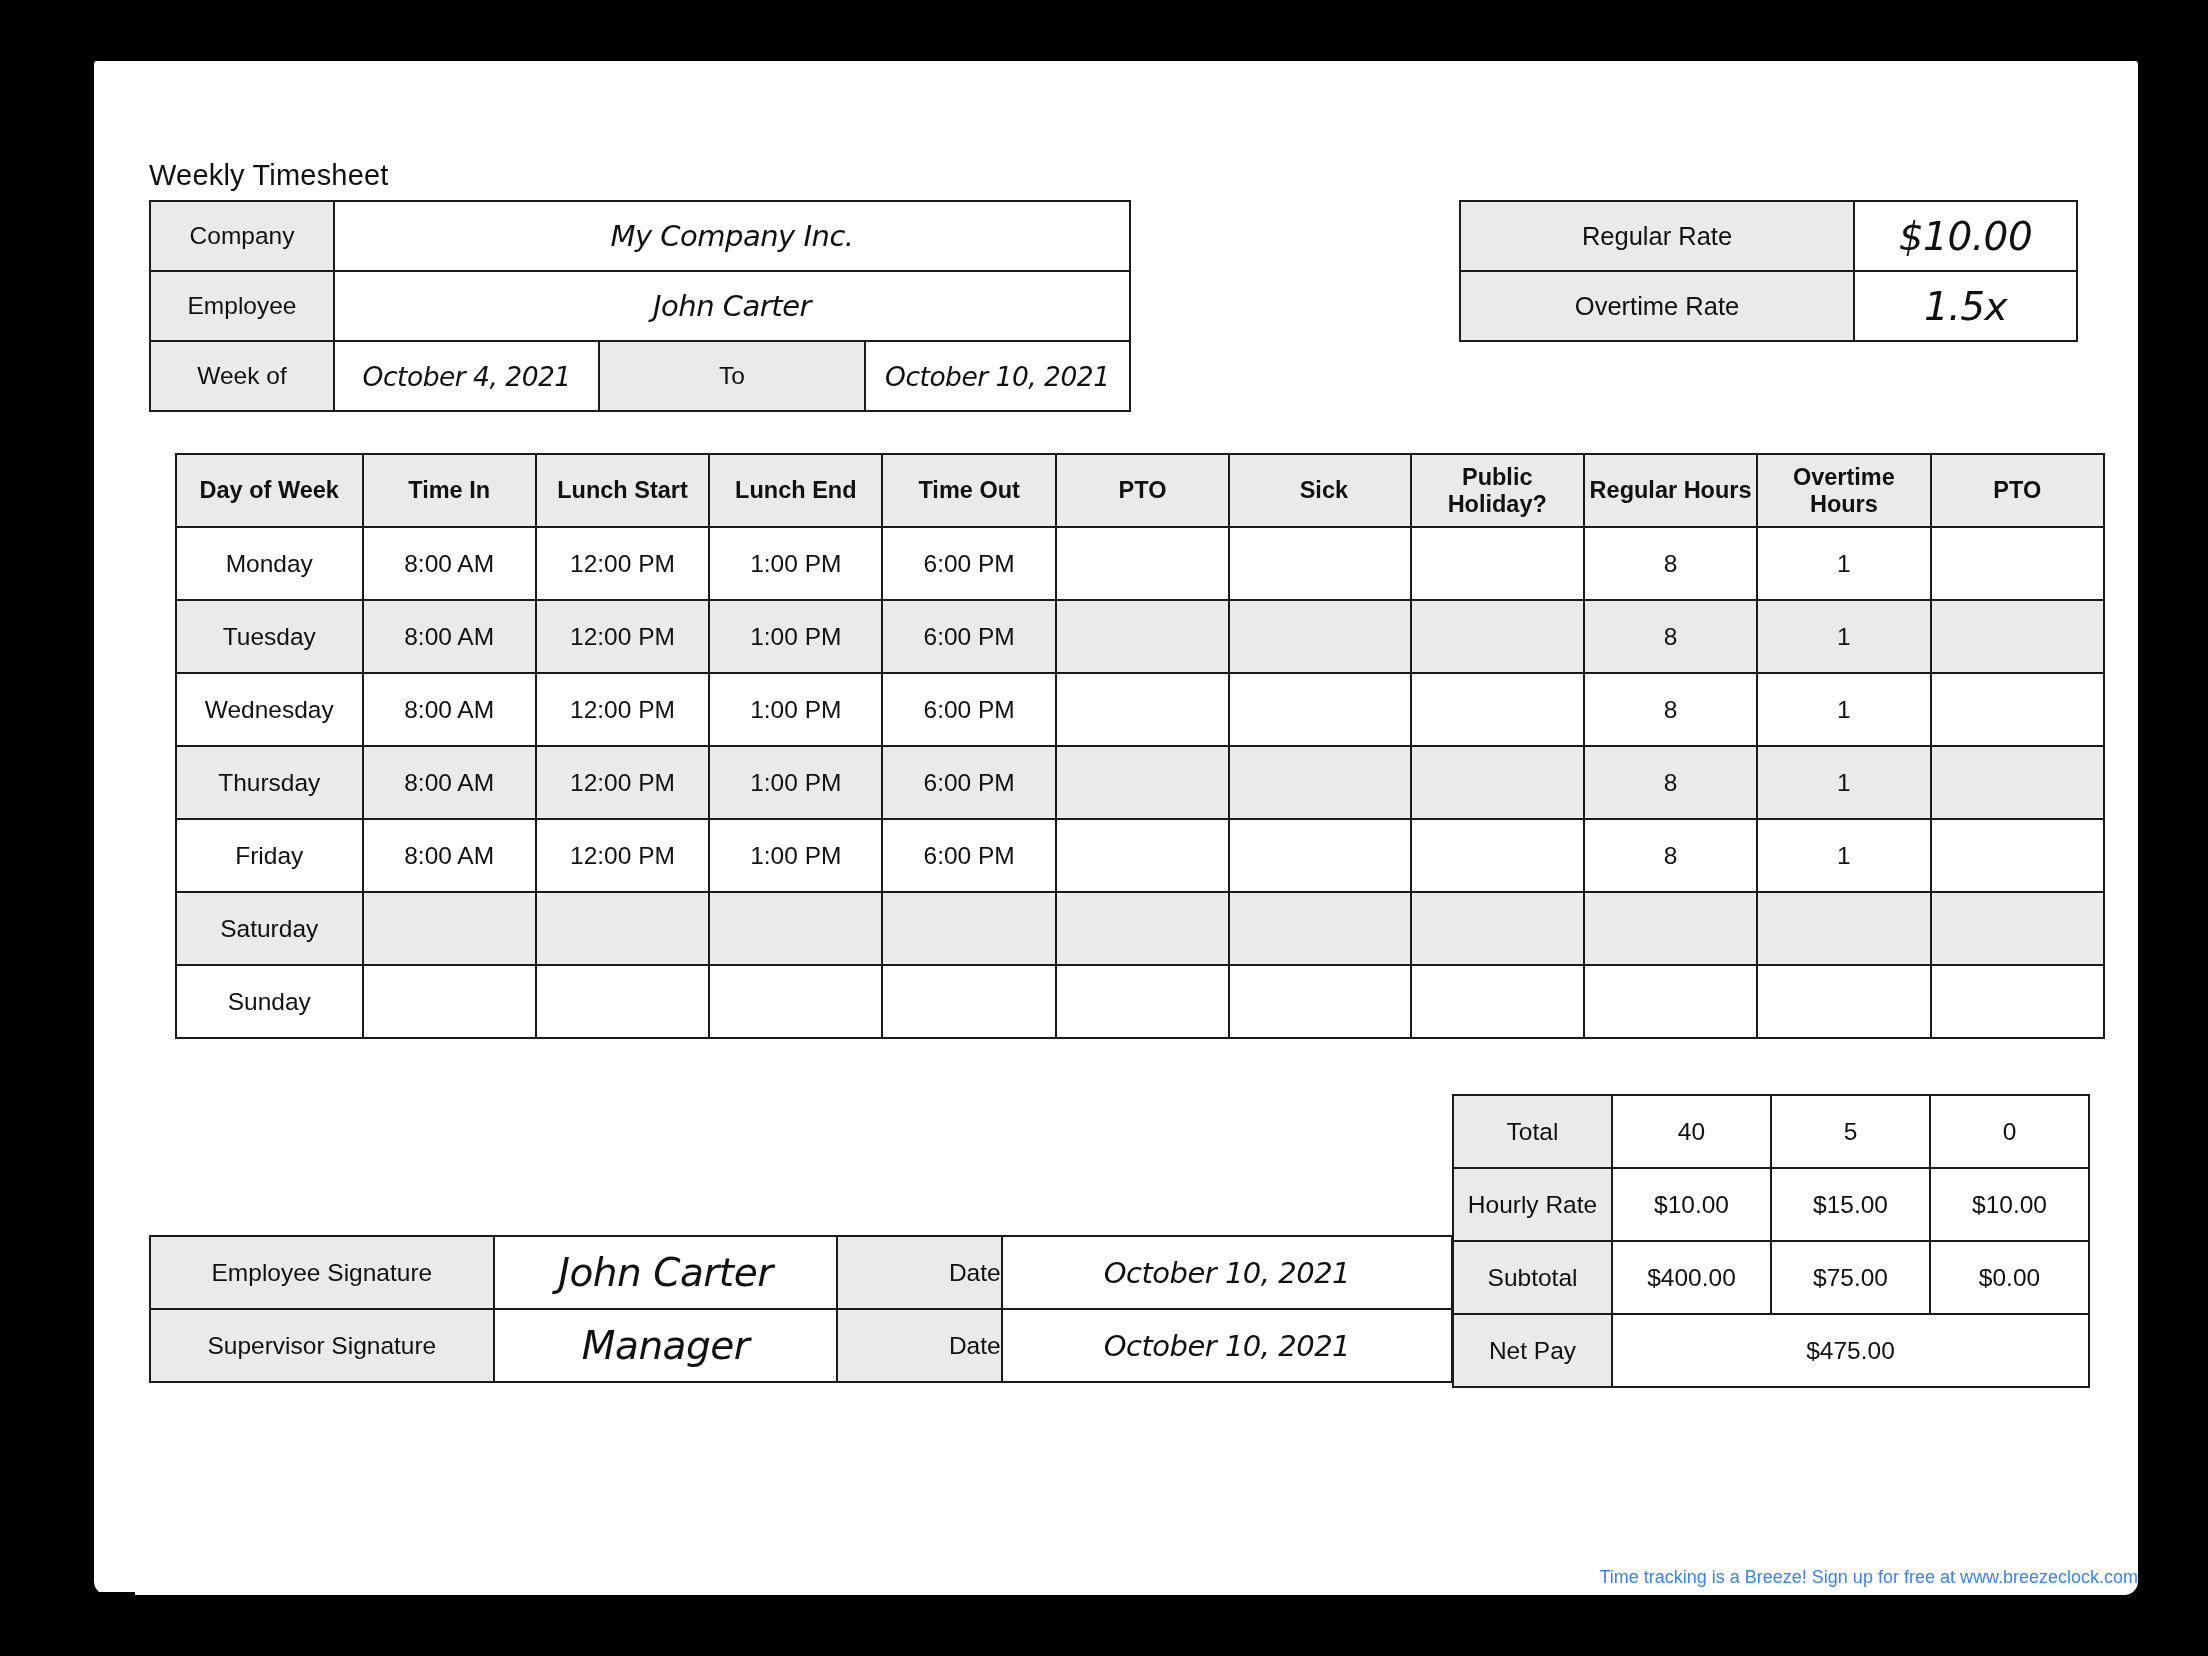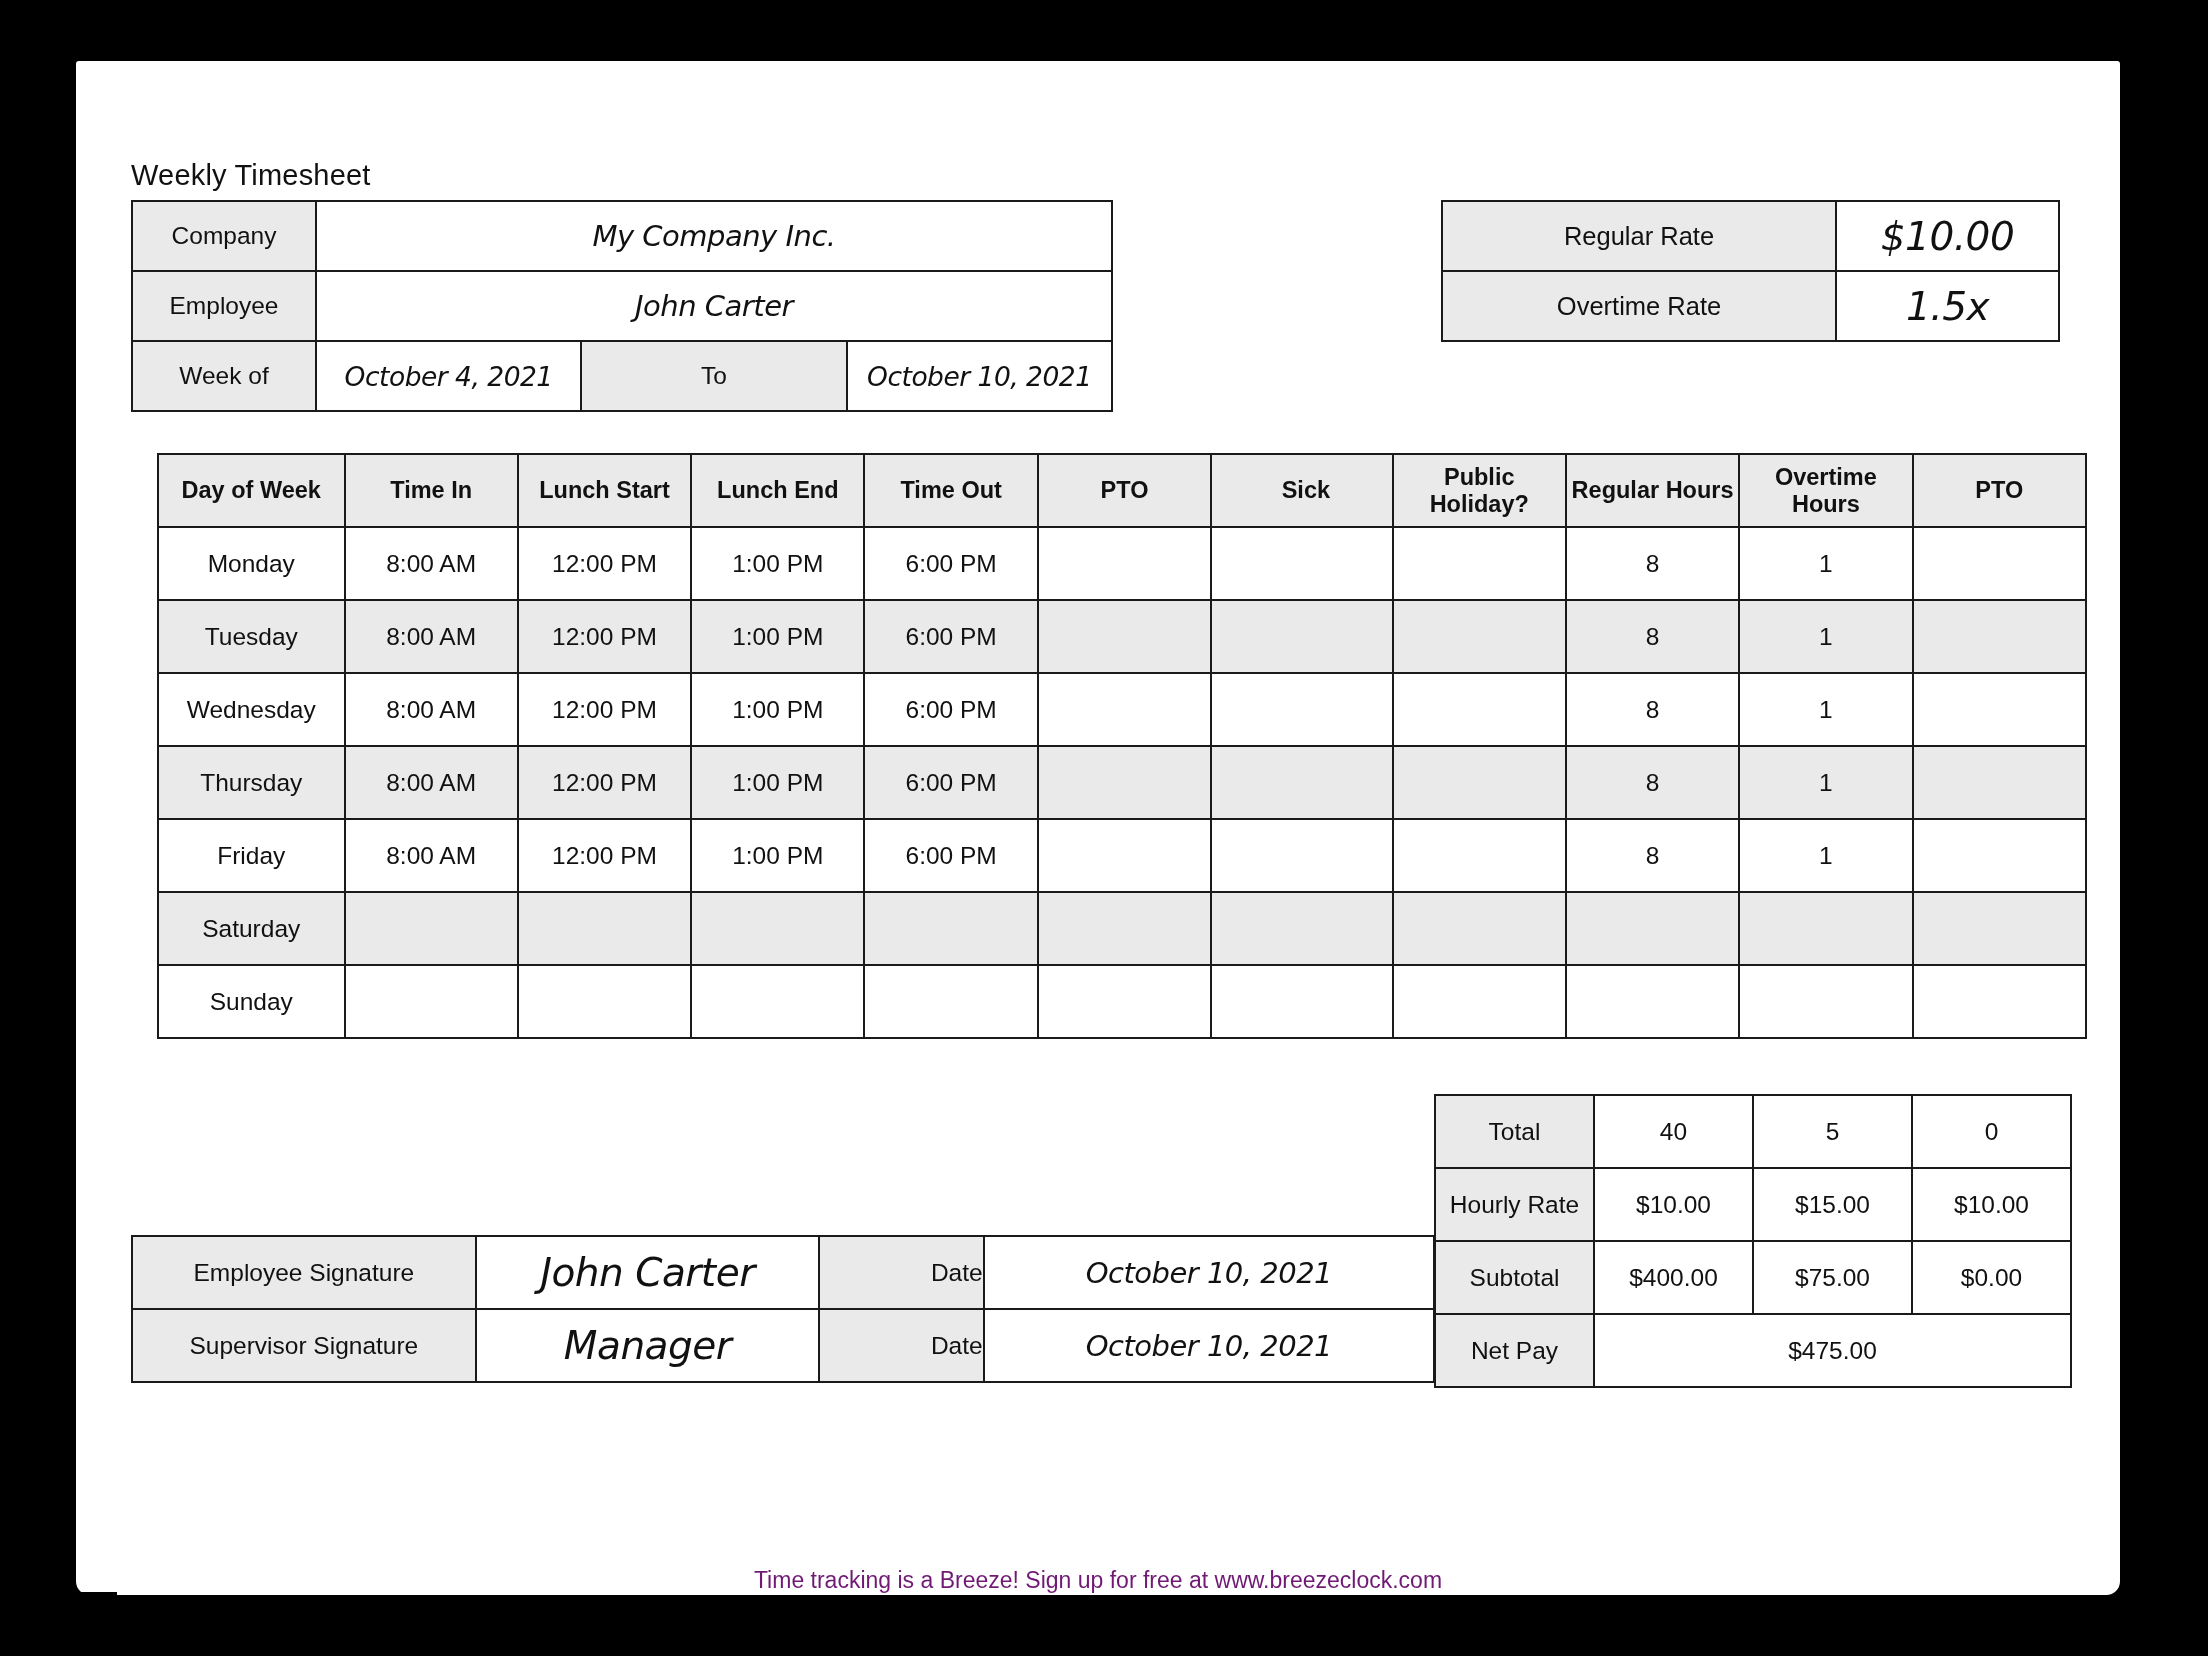--- a/index.html
+++ b/index.html
@@ -10,21 +10,21 @@
     height: 1656px;
     overflow: hidden;
   }
   body {
     font-family: "Liberation Sans", sans-serif;
   }
 
   
   #page-sheet {
     position: absolute;
-    left: 76px;
+    left: 94px;
     top: 61px;
     width: 2044px;
     height: 1534px;
     background: #ffffff;
     border-radius: 2.9px 2.9px 13.7px 13.7px;
     box-shadow: 13.7px 15.7px 15.7px rgba(0,0,0,0.85),
                 25.5px 29px 25.5px rgba(0,0,0,0.55);
   }
   
   #page-top-nick {
@@ -122,23 +122,23 @@
   #sig-table td.sign  { width: 314px; }
   #sig-table td.dkey  { width: 149px; font-size: 24.5px; text-align: right; }
   #sig-table td.dval  { width: 412px; }
 
   
   #footer-note {
     position: absolute;
     left: 0;
     right: 0;
     top: 1506px;
-    text-align: center;
-    font-size: 23px;
-    color: #701a75;
+    text-align: right;
+    font-size: 18px;
+    color: #3b82f6;
   }
 </style>
 </head>
 <body>
 
 <div id="page-sheet">
   <div class="inner">
 
     <div id="doc-title">Weekly Timesheet</div>
 

